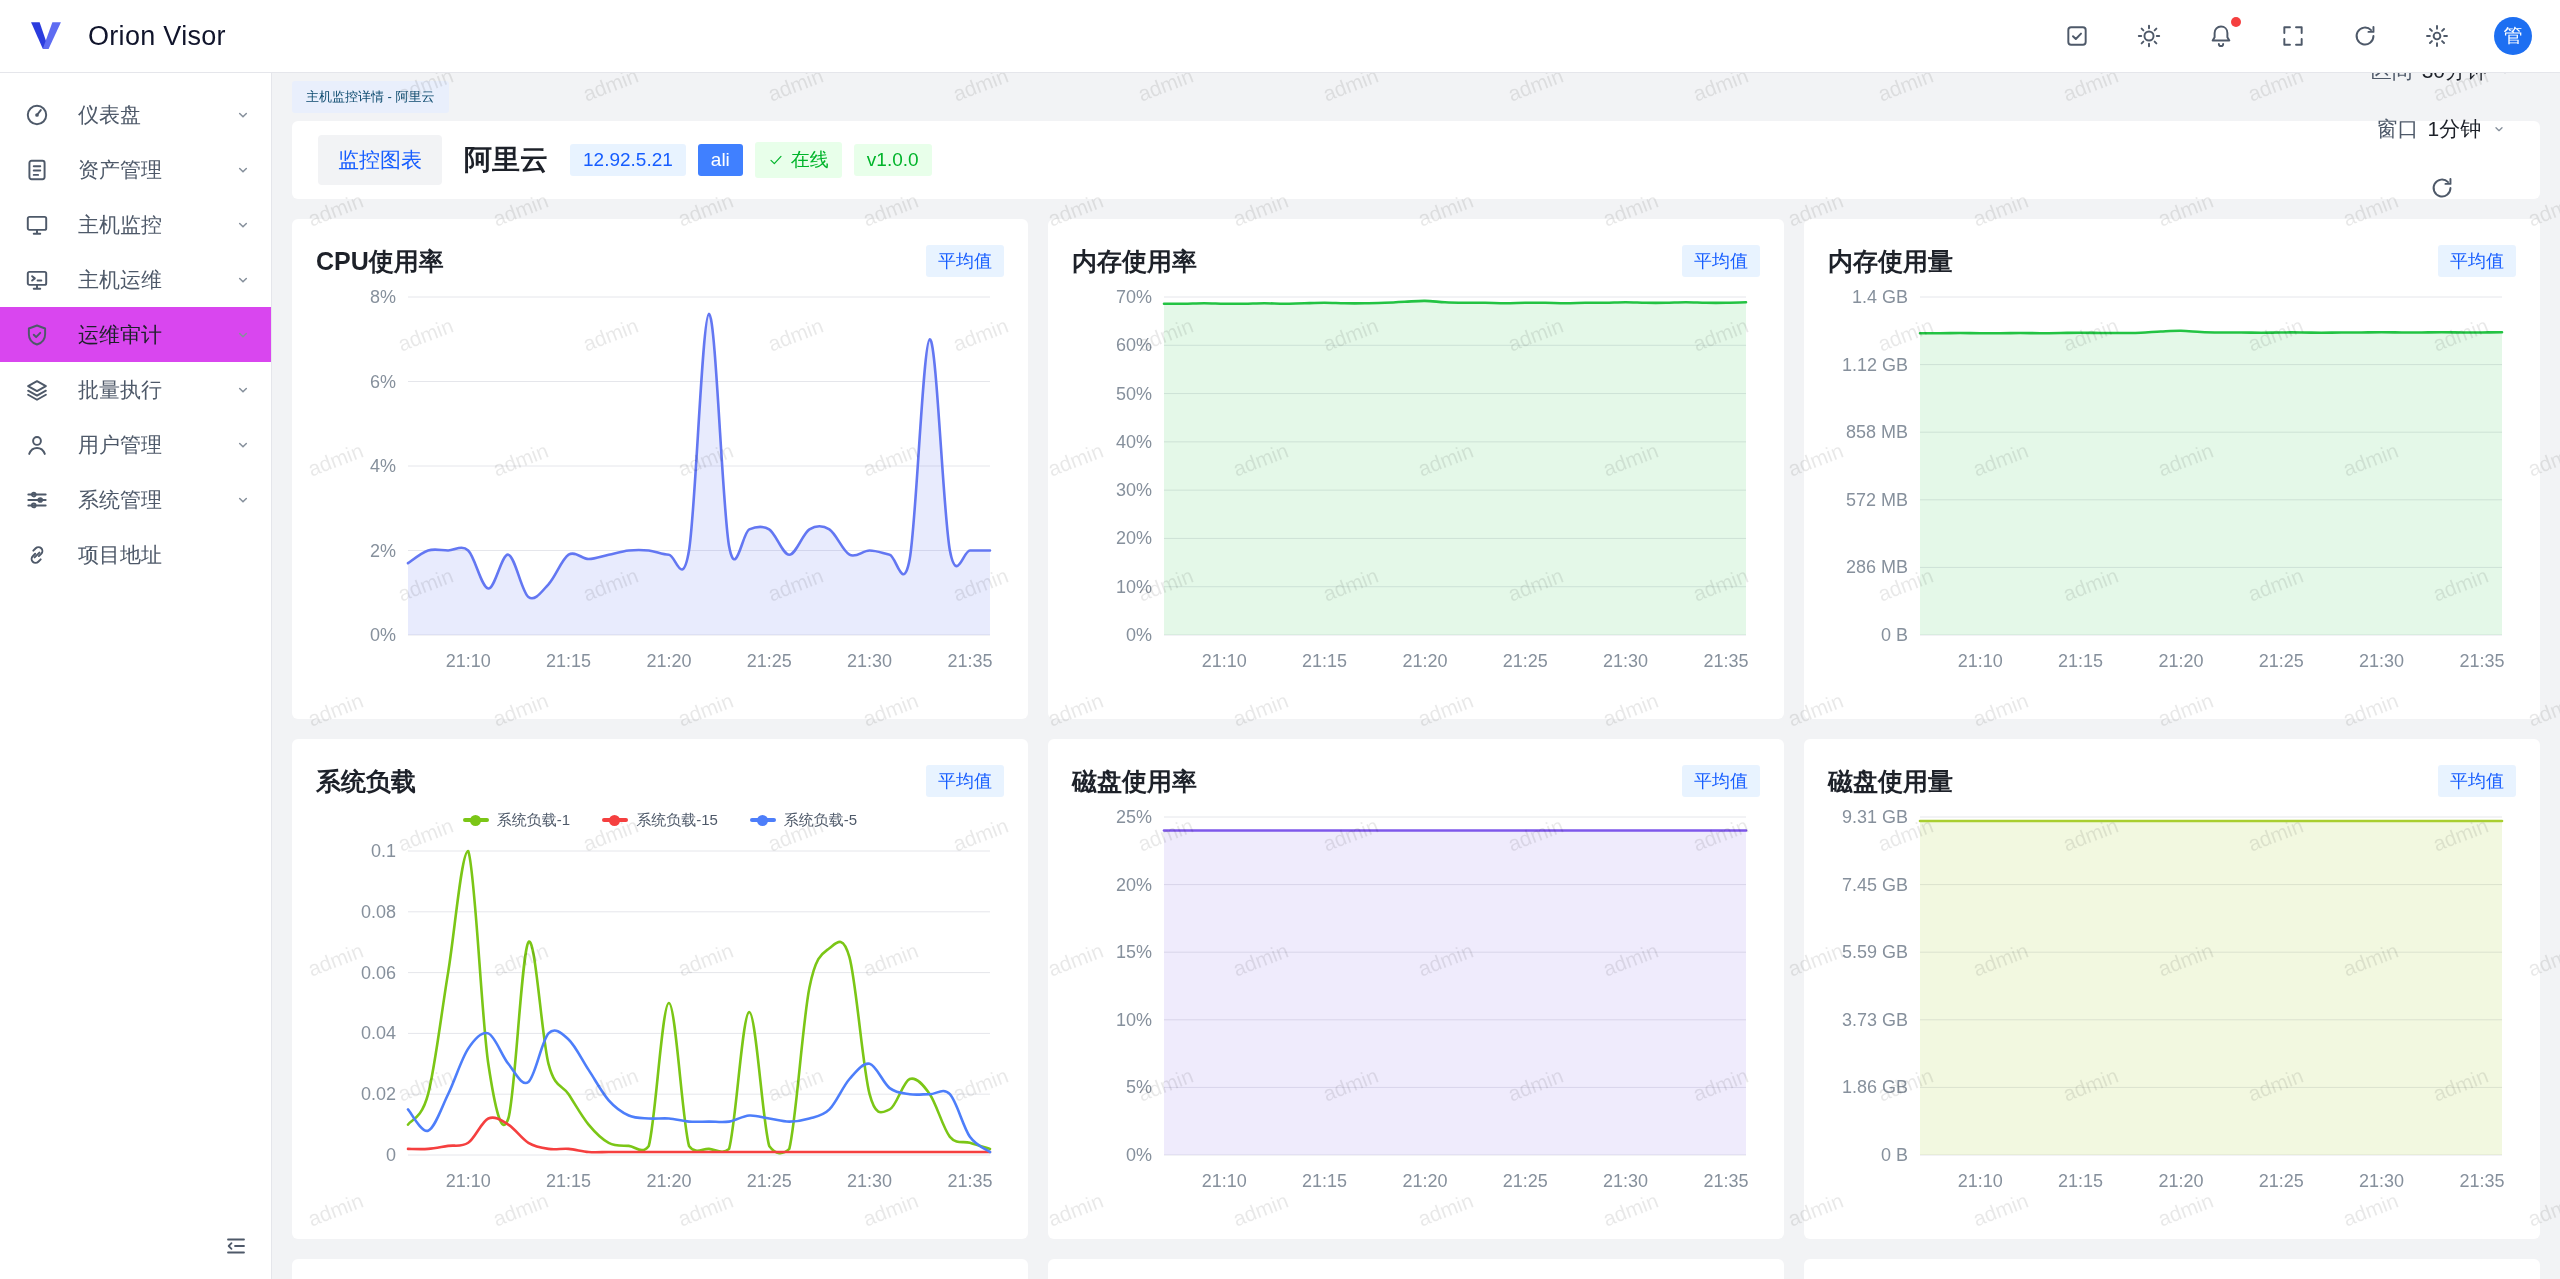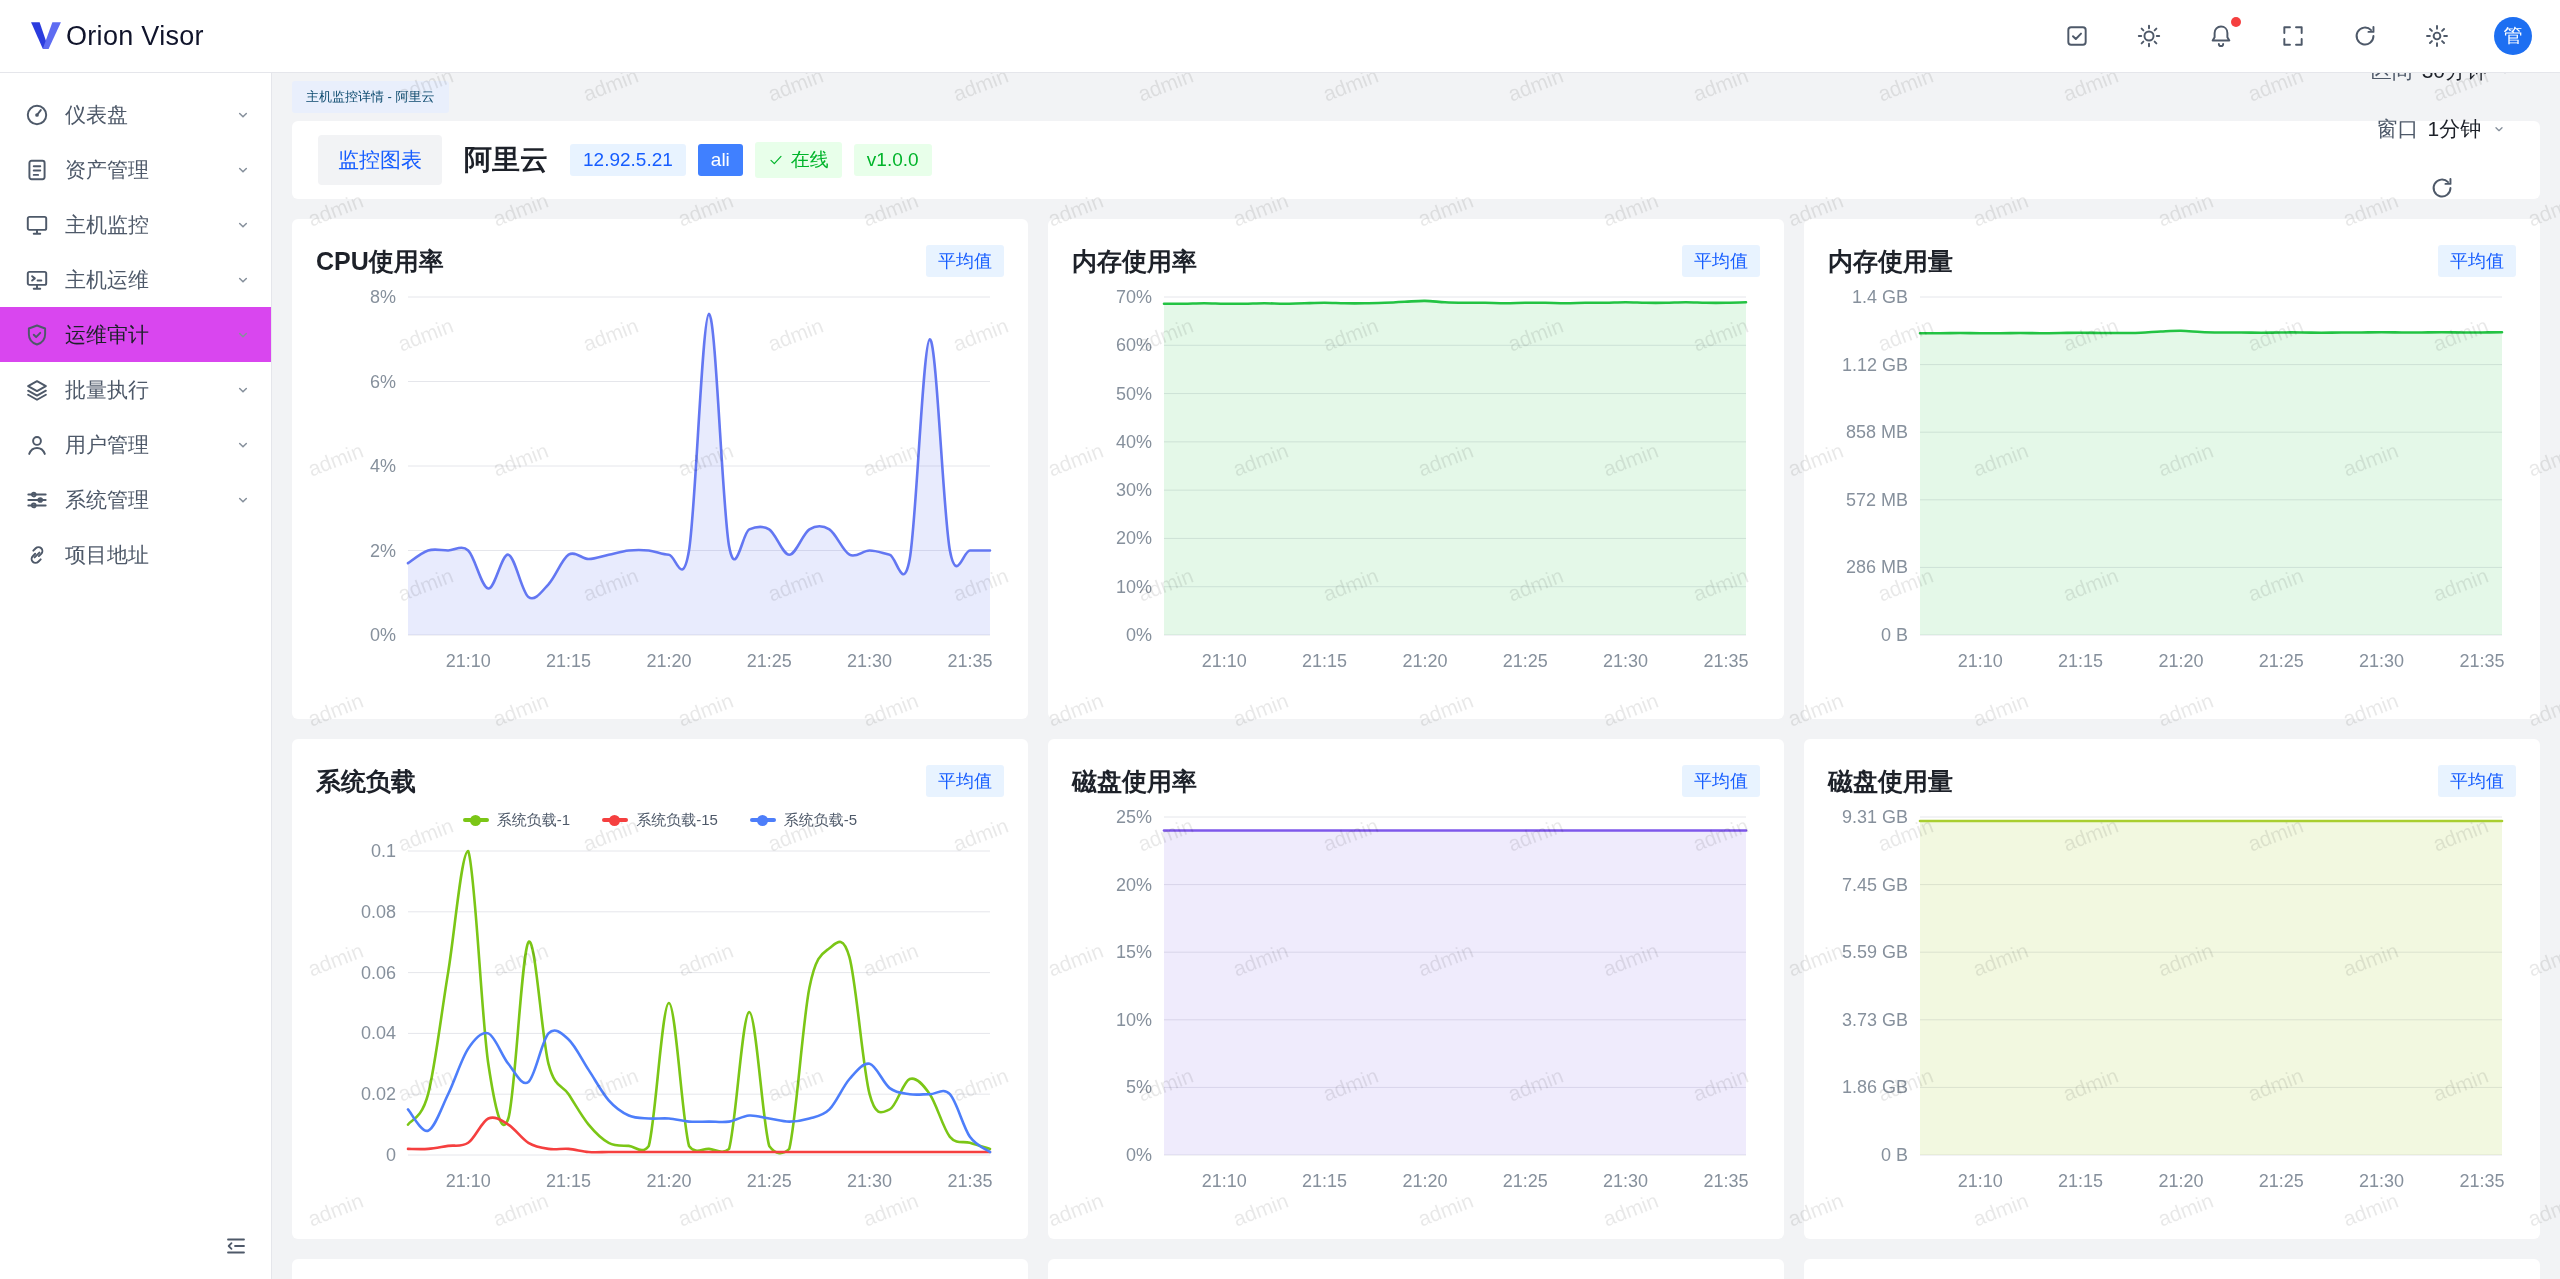--- a/index.html
+++ b/index.html
@@ -1,37 +1,37 @@
 <!DOCTYPE html>
 <html><head>
 <meta charset="utf-8">
 <style>
   *{margin:0;padding:0;box-sizing:border-box;}
   html,body{width:2560px;height:1279px;overflow:hidden;background:#f2f3f5;
     font-family:"Liberation Sans","DejaVu Sans",sans-serif;color:#1d2129;}
   
   .topbar{height:73px;background:#fff;border-bottom:1px solid #e5e6eb;display:flex;
     align-items:center;justify-content:space-between;padding:0 28px;position:relative;z-index:30;}
-  .brand{display:flex;align-items:center;gap:2px;justify-content:flex-end;}
+  .brand{display:flex;align-items:center;gap:24px;justify-content:flex-end;}
   .brand-title{font-size:27px;letter-spacing:.3px;color:#10142b;}
   .topbar-actions{display:flex;align-items:center;gap:42px;}
   .icon-btn{width:30px;height:30px;color:#4e5969;cursor:pointer;position:relative;
     display:inline-flex;align-items:center;justify-content:center;}
   .icon-btn svg{display:block;}
   .icon-btn.has-badge::after{content:'';position:absolute;top:-4px;right:-5px;width:10px;height:10px;
     border-radius:50%;background:#f53f3f;}
   .avatar{width:38px;height:38px;border-radius:50%;background:#1d6ff2;color:#fff;display:flex;
     align-items:center;justify-content:center;font-size:19px;cursor:pointer;}
   
   .layout{display:flex;height:1206px;}
   .sidebar{width:272px;background:#fff;border-right:1px solid #e5e6eb;padding-top:14px;position:relative;flex:none;}
   .side-item{height:55px;display:flex;align-items:center;gap:15px;padding:0 18px 0 24px;
     font-size:21px;color:#4e5969;cursor:pointer;}
   .side-item.active{background:#d946ef;color:#1d2129;}
-  .side-item .label{flex:1;}
+  .side-item .label{flex:1;margin-left:13px;}
   .side-icon{display:inline-flex;color:#4e5969;}
   .chev{display:inline-flex;color:#86909c;}
   .collapse-btn{position:absolute;bottom:18px;right:20px;width:30px;height:30px;color:#4e5969;
     cursor:pointer;display:flex;align-items:center;justify-content:center;}
   
   .content{flex:1;position:relative;overflow:hidden;padding:0 20px;}
   .watermark{position:absolute;inset:0;pointer-events:none;z-index:6;overflow:hidden;}
   .watermark span{position:absolute;transform:rotate(-21deg);color:rgba(0,0,0,0.09);
     font-size:21px;white-space:nowrap;}
   .breadcrumb{height:48px;display:flex;align-items:center;}

